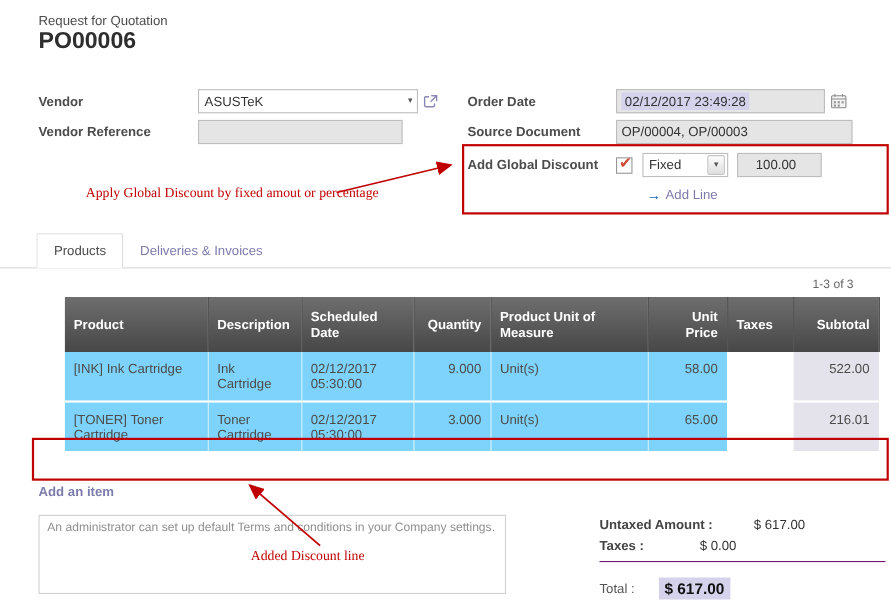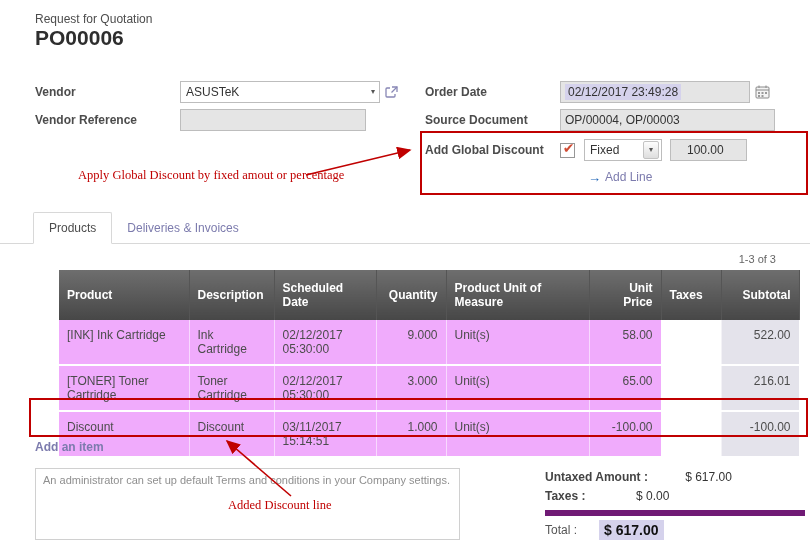--- a/index.html
+++ b/index.html
@@ -33,34 +33,34 @@
 
   .tabbar { position:absolute; left:0; top:212px; width:810px; height:32px; border-bottom:1px solid #d8d8d8; padding-left:33px; display:flex; align-items:flex-end; }
   .tab { padding:8px 15px; font-size:12px; color:#7c7bad; cursor:pointer; }
   .tab.active { background:#fff; border:1px solid #d8d8d8; border-bottom:1px solid #fff; margin-bottom:-1px; border-radius:2px 2px 0 0; color:#4c4c4c; }
 
   .pager { position:absolute; right:34px; top:253px; font-size:11px; color:#666; }
 
   table.lines { position:absolute; left:35px; top:270px; width:740px; border-collapse:collapse; table-layout:fixed; font-size:12px;margin-left:24px; }
   table.lines th { background:linear-gradient(#6e6e6e,#474747); color:#fff; font-weight:bold; text-align:left; padding:11px 8px; border-right:1px solid #555; font-size:12px; }
   table.lines th.ar { text-align:right; }
-  table.lines td { padding:8px; vertical-align:top; background:#f0abfc; border-bottom:2px solid #fff; border-right:1px solid rgba(255,255,255,0.55); color:#4c4c4c; }
+  table.lines td { padding:8px; vertical-align:top; background:#7dd3fc; border-bottom:2px solid #fff; border-right:1px solid rgba(255,255,255,0.55); color:#4c4c4c; }
   table.lines td.ar { text-align:right; }
   table.lines td.taxes { background:#fff; }
   table.lines td.subtotal { background:#e4e3eb; }
 
   .additem { position:absolute; left:35px; top:440px; color:#7c7bad; font-weight:bold; font-size:12px; text-decoration:none; cursor:pointer; }
 
   .terms { position:absolute; left:35px; top:468px; width:425px; height:72px; border:1px solid #d0d0d0; background:#fff; padding:5px 7px; font-size:11px; color:#8f8f8f; cursor:text; }
 
   .totals { position:absolute; left:545px; top:470px; width:260px; }
   .trow { display:flex; align-items:center; margin-bottom:5px; }
   .tlabel { font-weight:bold; color:#444; margin-right:22px; font-size:12px; }
   .tvalue { min-width:62px; text-align:right; font-size:12px; color:#333; }
-  .trow.total { border-top:6px solid #701a75; padding-top:4px; margin-top:7px; }
+  .trow.total { border-top:1px solid #701a75; padding-top:14px; margin-top:7px; }
   .total-label { font-weight:normal; color:#555; }
   .total-value { font-weight:bold; font-size:14px; background:#d5d2ec; padding:2px 5px; color:#111; }
 
   .red-box { position:absolute; border:2px solid #c00000; background:transparent; }
   .note { position:absolute; color:#c00000; font-family:"Liberation Serif", serif; font-size:12.5px; white-space:nowrap; }
   .overlay { position:absolute; left:0; top:0; width:810px; height:546px; pointer-events:none; }
 </style>
 </head>
 <body>
 
@@ -185,30 +185,20 @@
       <tr>
         <td>[TONER] Toner Cartridge</td>
         <td>Toner Cartridge</td>
         <td>02/12/2017 05:30:00</td>
         <td class="ar">3.000</td>
         <td>Unit(s)</td>
         <td class="ar">65.00</td>
         <td class="taxes"></td>
         <td class="ar subtotal">216.01</td>
       </tr>
-      <tr>
-        <td>Discount</td>
-        <td>Discount</td>
-        <td>03/11/2017 15:14:51</td>
-        <td class="ar">1.000</td>
-        <td>Unit(s)</td>
-        <td class="ar">-100.00</td>
-        <td class="taxes"></td>
-        <td class="ar subtotal">-100.00</td>
-      </tr>
     </tbody>
   </table>
 
   <a class="additem">Add an item</a>
 
   <div class="terms">
     <span>An administrator can set up default Terms and conditions in your Company settings.</span>
   </div>
 
   <div class="totals">

